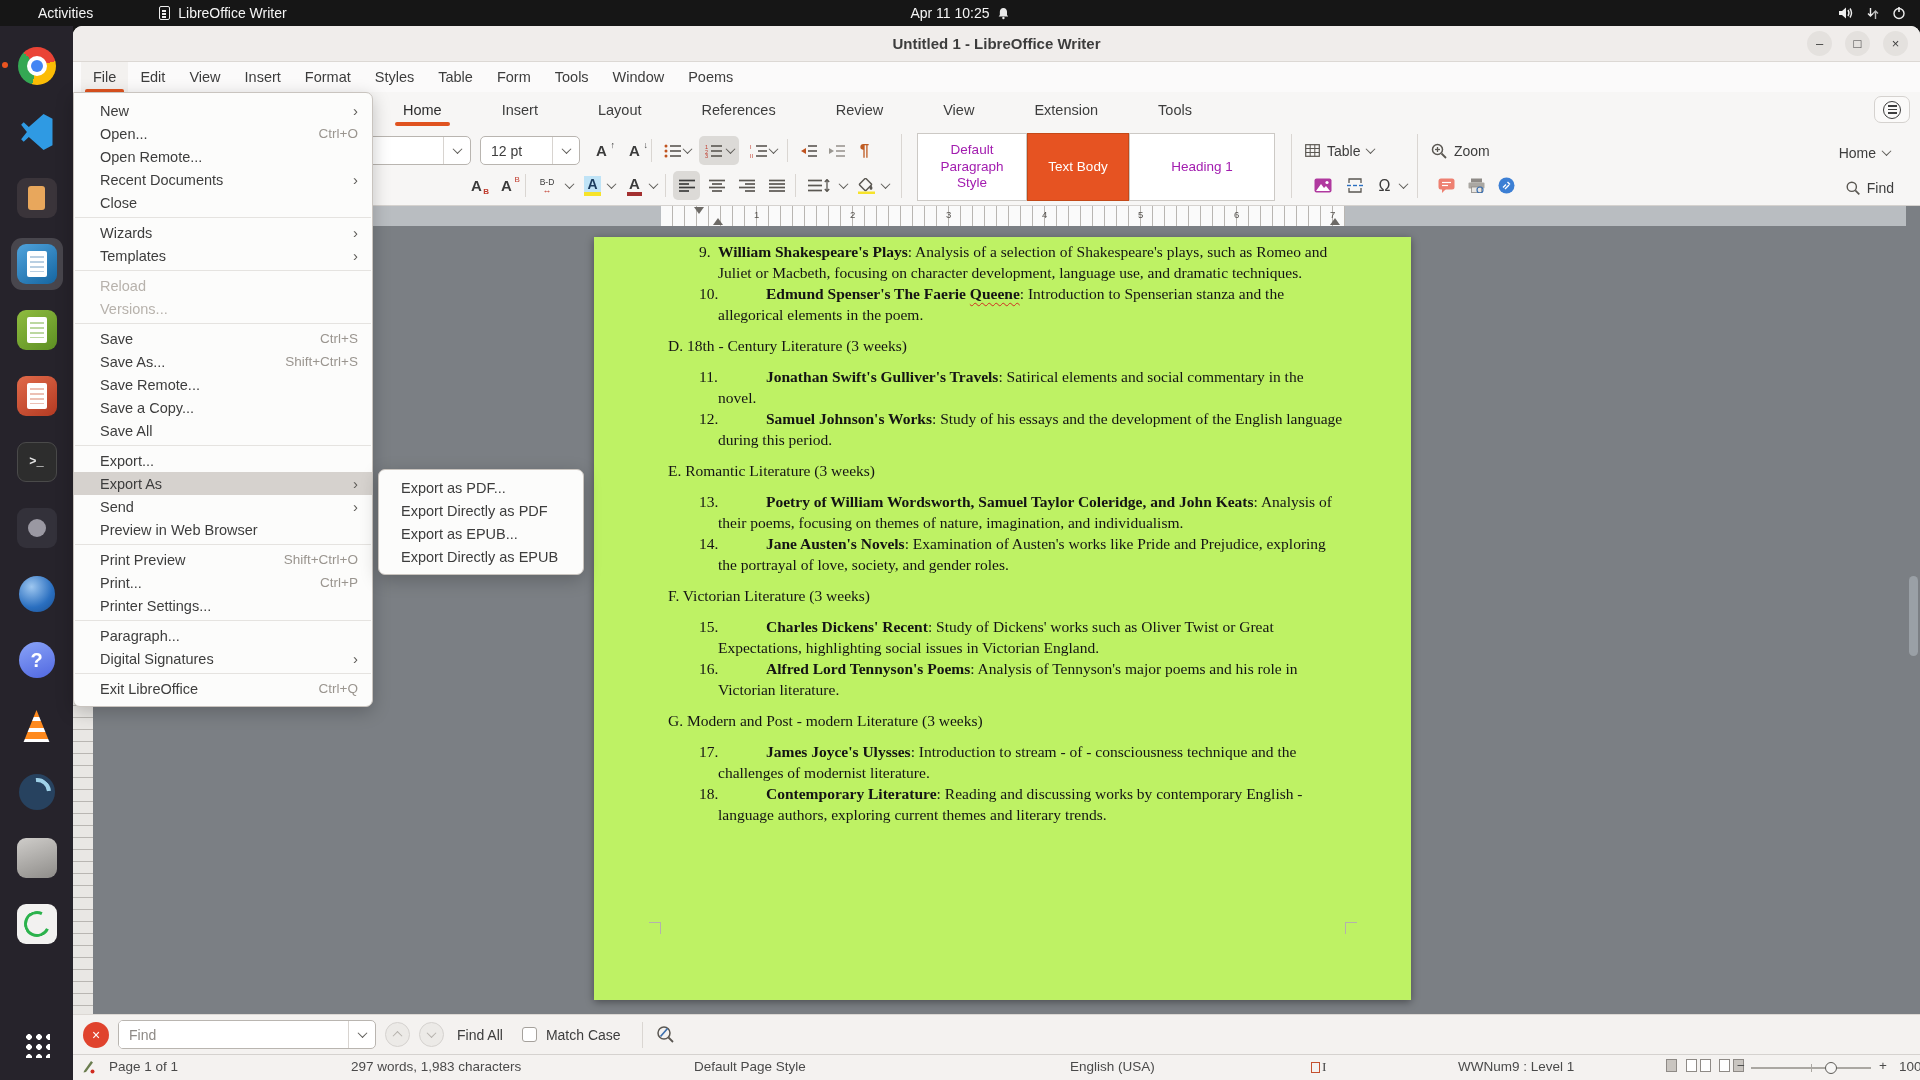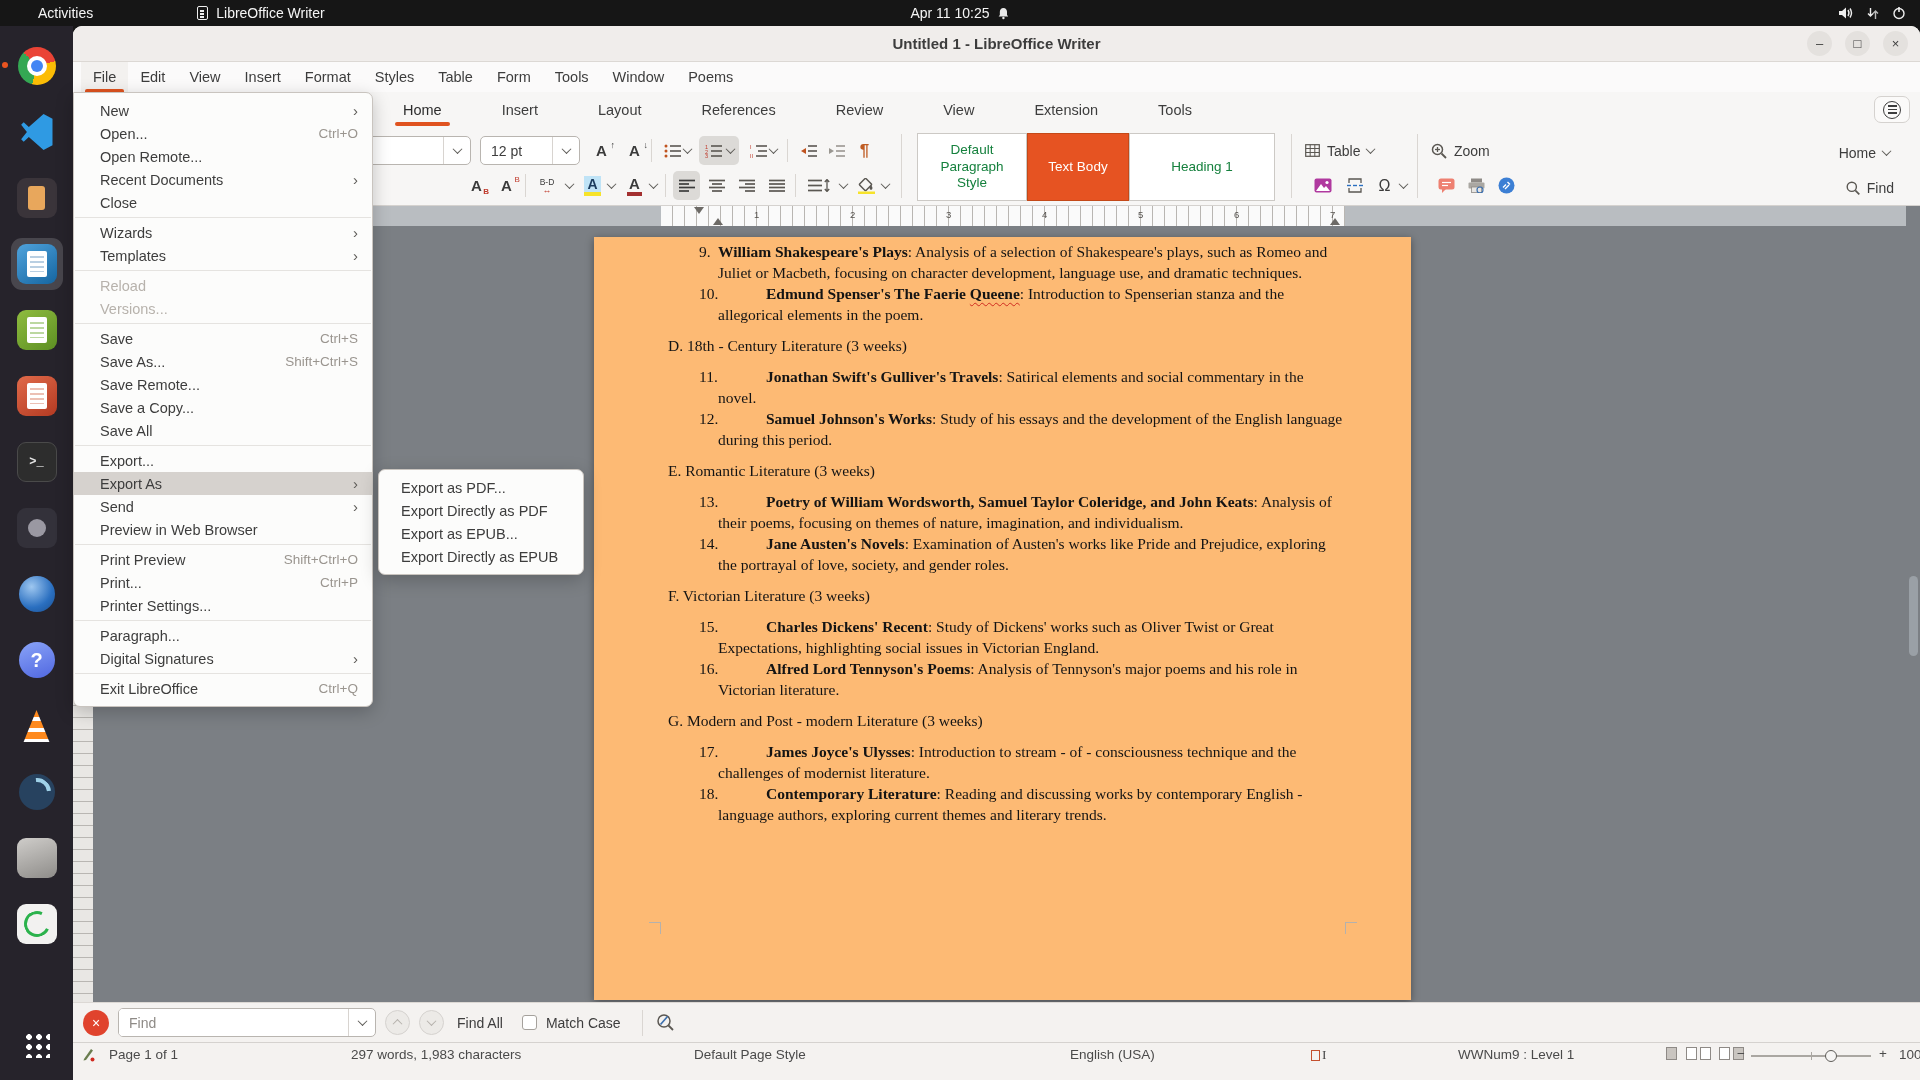--- a/index.html
+++ b/index.html
@@ -3,21 +3,21 @@
 <meta charset="utf-8">
 <style>
   *{box-sizing:border-box;margin:0;padding:0}
   html,body{width:1920px;height:1080px;overflow:hidden}
   body{font-family:"Liberation Sans",sans-serif;background:#161616;position:relative}
 
   
   .topbar{position:absolute;left:0;top:0;width:1920px;height:26px;background:#161616;color:#f5f5f5;
     display:flex;align-items:center;font-size:14px;z-index:30}
   .tb-activities{margin-left:38px;cursor:pointer}
-  .tb-app{margin-left:104px;display:flex;align-items:center;gap:8px}
+  .tb-app{margin-left:66px;display:flex;align-items:center;gap:8px}
   .tb-doc-ic{width:11px;height:14px;border:1.5px solid #eee;border-radius:2px;position:relative}
   .tb-doc-ic::before{content:"";position:absolute;left:2px;top:3px;width:4px;height:1.5px;background:#eee;box-shadow:0 3px 0 #eee,0 6px 0 #eee}
   .tb-clock{position:absolute;left:50%;transform:translateX(-50%);display:flex;gap:8px;align-items:center;font-weight:500}
   .tb-right{position:absolute;right:14px;display:flex;gap:13px;align-items:center}
 
   
   .dock{position:absolute;left:0;top:26px;width:73px;height:1054px;background:#26232b;z-index:25;display:flex;flex-direction:column;align-items:center}
   .dk{width:52px;height:52px;margin-top:14px;position:relative;display:flex;align-items:center;justify-content:center;border-radius:11px;cursor:pointer;flex:none}
   .dk.active{background:rgba(255,255,255,.16)}
   .dk .dot{position:absolute;left:-9px;top:22px;width:6px;height:6px;border-radius:50%;background:#e95420}
@@ -81,37 +81,37 @@
   .rsep{position:absolute;width:1px;background:#dad6d2}
   .afont{font-weight:600;font-size:15px;position:relative}
   .afont sup{font-size:9px;position:absolute;top:-2px;right:-8px;font-weight:400}
   .afont sub.b{font-size:8px;color:#c0392b;position:absolute;bottom:-2px;right:-7px}
   .afont sup.b{font-size:8px;color:#c0392b}
   .hlA{font-weight:600;font-size:14px;background:#bfe3f6;padding:0 3px;border-bottom:4px solid #f7e32a;color:#1a3a5c}
   .fcA{font-weight:600;font-size:15px;border-bottom:4px solid #a33030;padding:0 2px;color:#3b3b3b}
   .bdic{font-size:8.5px;line-height:8px;text-align:center;color:#3b3b3b}
   .bdic .arr{display:block;color:#c0392b;font-size:9px}
   .pilc{color:#bf5b21;font-size:17px;font-weight:bold}
-  .stylebox{position:absolute;top:5px;height:68px;background:#fff;border:1px solid #ccc9c5;display:flex;align-items:center;justify-content:center;text-align:center;font-size:13.5px;color:#15803d;cursor:pointer;padding:0 6px;line-height:1.25}
+  .stylebox{position:absolute;top:5px;height:68px;background:#fff;border:1px solid #ccc9c5;display:flex;align-items:center;justify-content:center;text-align:center;font-size:13.5px;color:#a21caf;cursor:pointer;padding:0 6px;line-height:1.25}
   .stylebox.sel{background:#e65322;border-color:#c44918;color:#fff}
   .rlabelbtn{position:absolute;height:29px;display:flex;align-items:center;gap:7px;cursor:pointer;font-size:14px;color:#3d3d3d}
 
   
   .docarea{flex:1;position:relative;background:#7b7f84;overflow:hidden}
   .hruler{position:absolute;left:22px;right:14px;top:0;height:20px;background:#b9bdc1;z-index:3}
   .hr-white{position:absolute;left:566px;width:684px;top:0;height:20px;background:#fafafa;
     background-image:repeating-linear-gradient(to right,transparent 0 11px,#b9b6b2 11px 12px);}
   .hr-num{position:absolute;top:3px;font-size:9.5px;color:#55524e}
   .mark{position:absolute;width:0;height:0;border-left:5px solid transparent;border-right:5px solid transparent}
   .mark.down{border-top:7px solid #6d6a66;top:1px}
   .mark.up{border-bottom:7px solid #6d6a66;bottom:1px}
   .vruler{position:absolute;left:0;top:20px;bottom:0;width:20px;background:#e9e7e4;z-index:3;
     background-image:repeating-linear-gradient(to bottom,transparent 0 11px,#b9b6b2 11px 12px)}
   .canvas{position:absolute;left:20px;top:20px;right:0;bottom:0}
-  .page{position:absolute;left:501px;top:11px;width:817px;height:763px;background:#fdba74;box-shadow:0 2px 8px rgba(0,0,0,.4);cursor:text}
+  .page{position:absolute;left:501px;top:11px;width:817px;height:763px;background:#bef264;box-shadow:0 2px 8px rgba(0,0,0,.4);cursor:text}
   .pagein{position:absolute;left:67px;right:66px;top:4px;font-family:"Liberation Serif",serif;font-size:15.5px;line-height:21px;color:#141414}
   .dh{margin:10px 0 10px 7px}
   .li{padding-left:57px;text-indent:-19px}
   .num{display:inline-block;width:67px;text-indent:0}
   .num.n9{width:19px}
   .misspell{text-decoration:underline;text-decoration-style:wavy;text-decoration-color:#d02b20;text-decoration-thickness:1px;text-underline-offset:3px}
   .corner{position:absolute;width:12px;height:12px;border-color:#b4b1ad;border-style:solid;border-width:0}
   .corner.cl{left:55px;top:685px;border-top-width:1px;border-right-width:1px}
   .corner.cr{right:54px;top:685px;border-top-width:1px;border-left-width:1px}
   .vscroll{position:absolute;right:2px;top:370px;width:9px;height:80px;border-radius:5px;background:#9aa0a6;z-index:4;cursor:pointer}
@@ -125,21 +125,21 @@
   .fwrap .carr{width:27px;border-left:1px solid #d8d4d0;height:100%;display:flex;align-items:center;justify-content:center;color:#5e5c58;font-size:10px;cursor:pointer}
   .roundbtn{width:25px;height:25px;border-radius:50%;background:#eceae7;border:1px solid #d5d2cf;display:flex;align-items:center;justify-content:center;cursor:pointer}
   .chv{display:inline-block;width:7px;height:7px;border-right:1.6px solid #b5b1ac;border-bottom:1.6px solid #b5b1ac}
   .chv.up{transform:rotate(-135deg) translate(-1px,-1px)}
   .chv.dn{transform:rotate(45deg) translate(-1px,-1px)}
   .flabel{font-size:14px;color:#3d3d3d}
   .cb{width:15px;height:15px;border:1px solid #a5a19c;border-radius:3px;background:#fff;cursor:pointer}
   .fsep{width:1px;height:26px;background:#dad6d2;margin:0 4px}
 
   
-  .statusbar{height:38px;background:#f4f2f0;border-top:1px solid #d5d2cf;position:relative;font-size:13.5px;color:#4a4a4a;flex:none}
+  .statusbar{height:26px;background:#f4f2f0;border-top:1px solid #d5d2cf;position:relative;font-size:13.5px;color:#4a4a4a;flex:none}
   .st{position:absolute;top:4px;cursor:pointer;white-space:nowrap}
   .selind{display:inline-flex;align-items:center;gap:2px}
   .selind i{display:inline-block;width:9px;height:11px;border:1.5px solid #c4502e}
   .selind b{font-family:"Liberation Serif",serif;font-weight:400;font-style:normal}
   .pgic{display:inline-block;width:11px;height:13px;border:1.2px solid #8e8a86;background:#fff;margin-right:3px}
   .pgic.fill{background:#c9c5c0}
   .zslider{position:absolute;top:12px;left:1678px;width:120px;height:2px;background:#aaa7a2}
   .zslider .tick{position:absolute;left:50%;top:-3px;width:1px;height:8px;background:#aaa7a2}
   .zslider .thumb{position:absolute;left:62%;top:-5px;width:12px;height:12px;border-radius:50%;background:#f6f5f4;border:1.5px solid #5e5c58;cursor:pointer}
 

